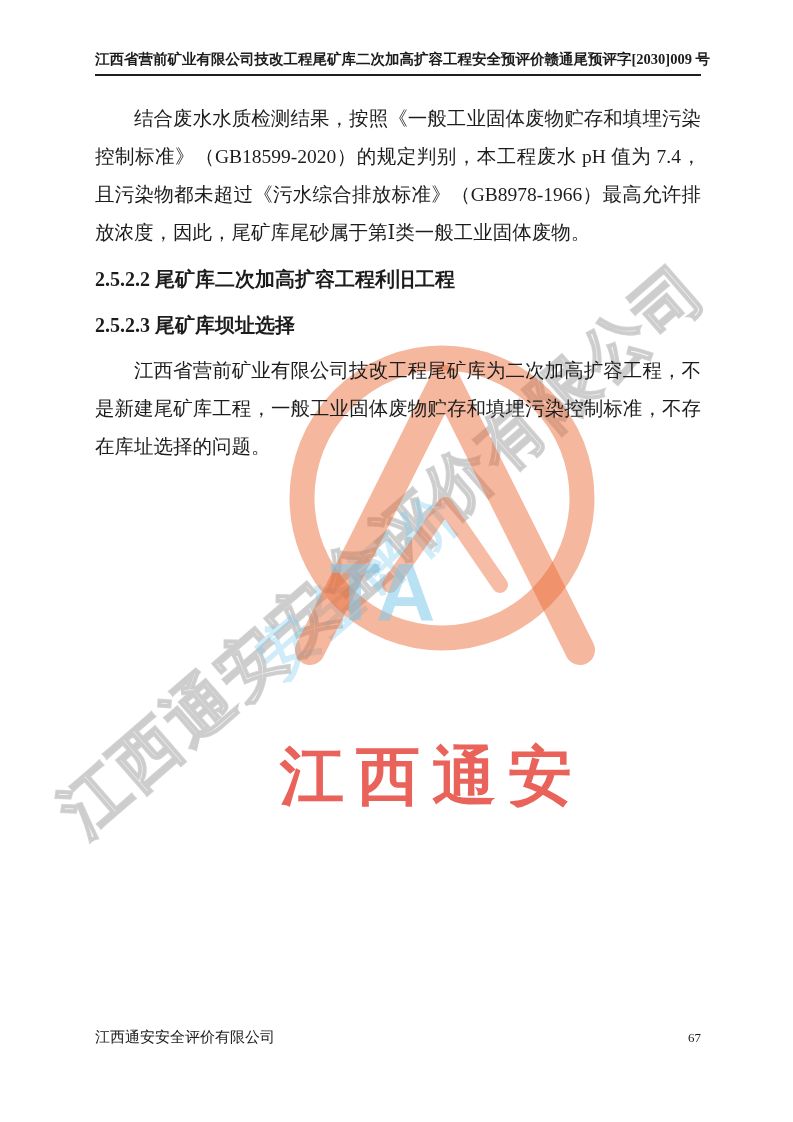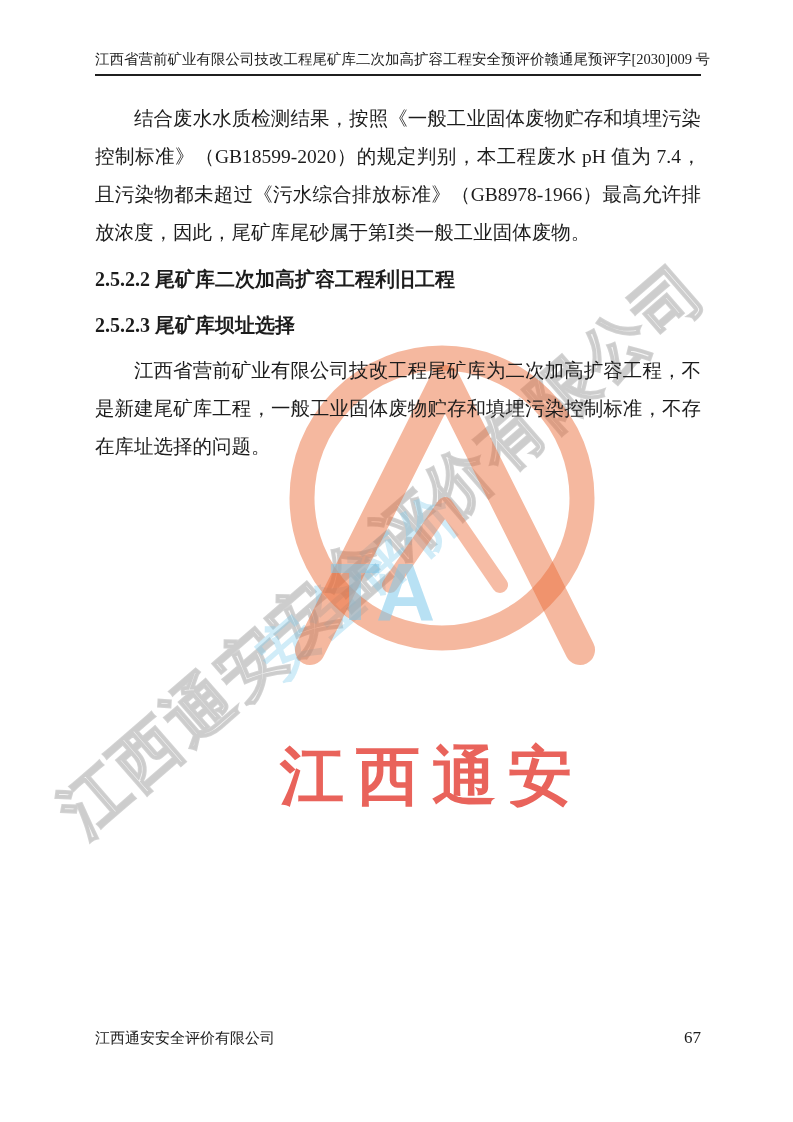--- a/index.html
+++ b/index.html
@@ -11,21 +11,21 @@
     overflow:hidden;
     font-family:"Liberation Serif","DejaVu Serif",serif;
     color:#1c1c1c;
   }
   
   .header{
     position:absolute;left:95px;width:606px;top:50px;
     display:flex;justify-content:space-between;align-items:flex-end;
     border-bottom:2px solid #1f1f1f;
     padding-bottom:5px;
-    font-size:14.5px;font-weight:normal;
+    font-size:14.5px;font-weight:bold;
     white-space:nowrap;
     z-index:2;
   }
   
   .content{
     position:absolute;left:95px;width:606px;top:100px;
     font-size:19.5px;line-height:38px;
     text-align:justify;
     z-index:2;
   }
@@ -35,21 +35,21 @@
     font-size:20px;font-weight:bold;
     text-indent:0;line-height:38px;
   }
   
   .footer{
     position:absolute;left:95px;width:606px;top:1028px;
     display:flex;justify-content:space-between;align-items:baseline;
     font-size:15px;
     z-index:2;
   }
-  .footer .pageno{font-size:17px;}
+  .footer .pageno{font-size:13px;}
   
   .watermark{position:absolute;inset:0;z-index:1;pointer-events:none;}
   .wm-logo{position:absolute;left:280px;top:330px;}
   .wm-ta{
     position:absolute;left:330px;top:545px;
     font-family:Liberation Sans, sans-serif;
     font-size:82px;font-weight:bold;letter-spacing:2px;
     color:rgba(125,200,235,0.55);
   }
   .wm-diag{

